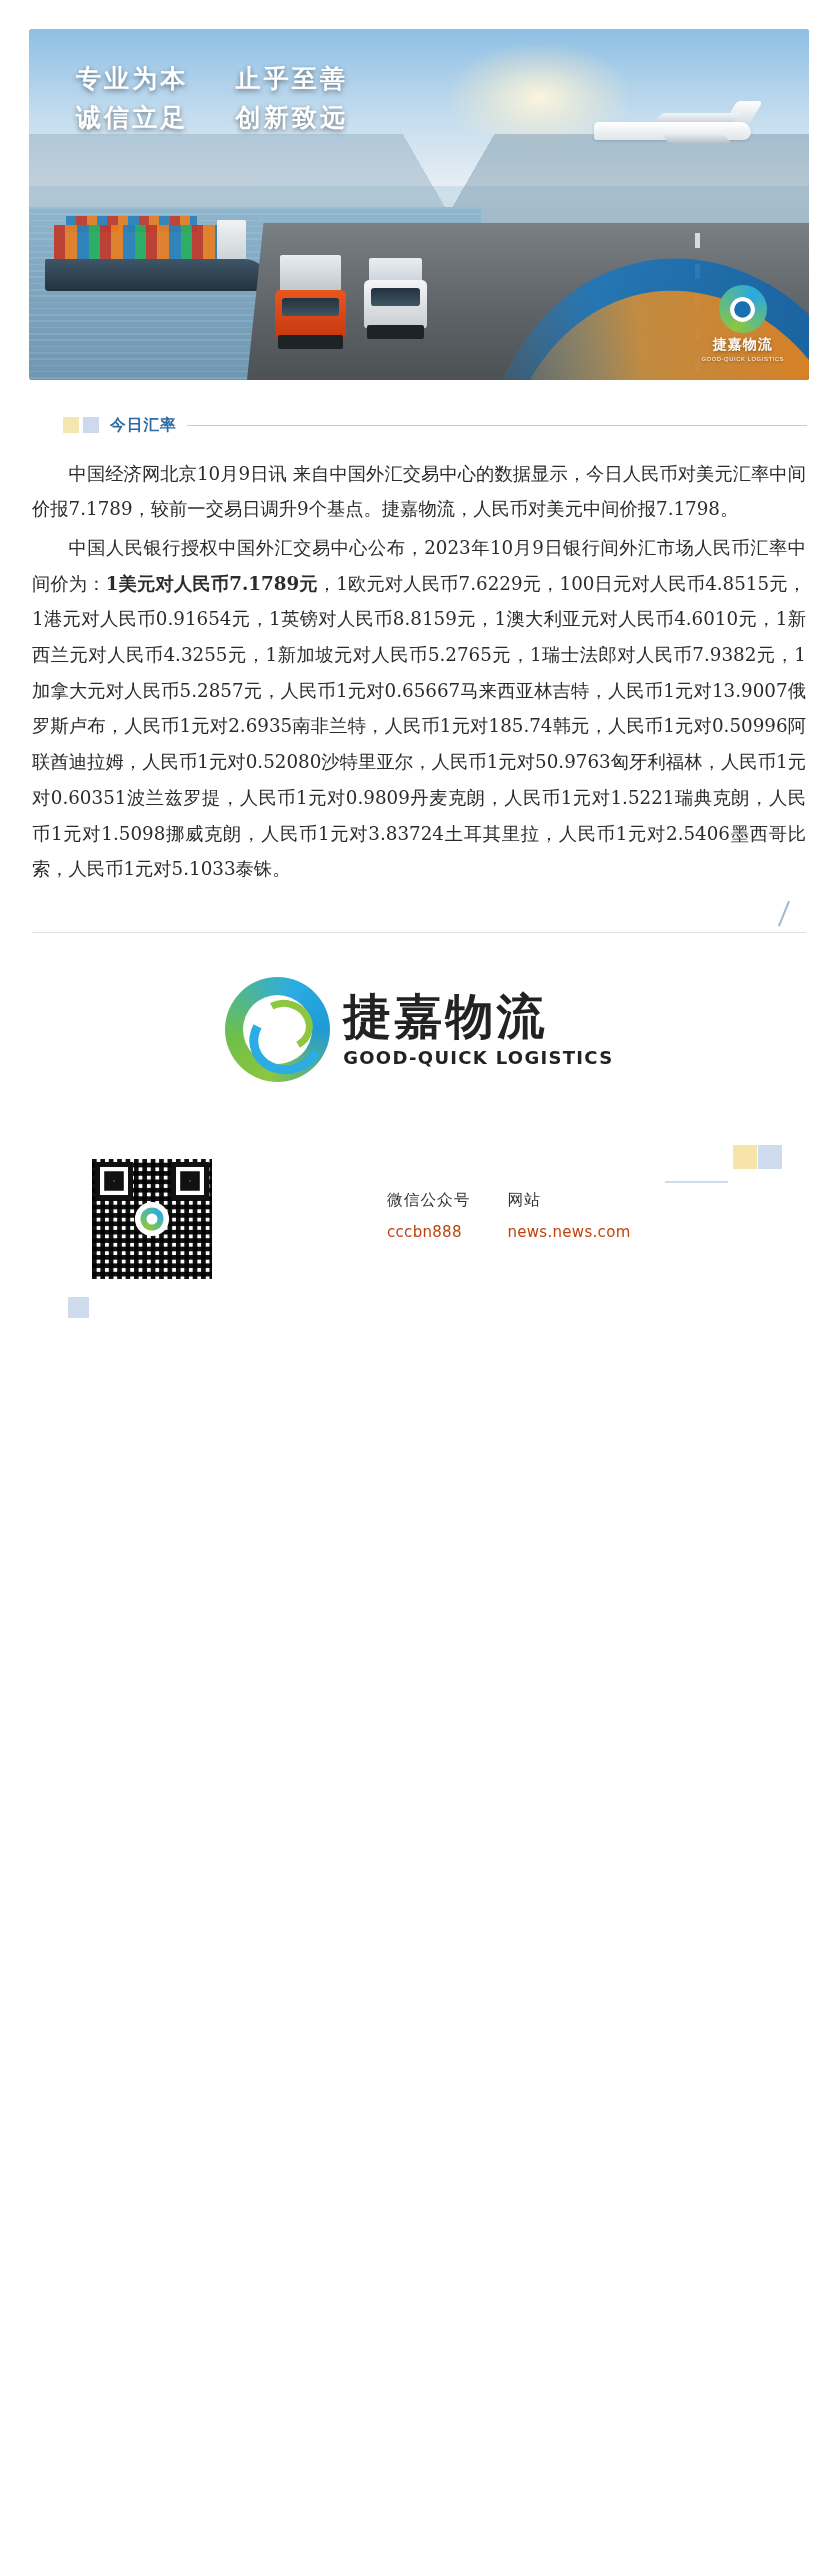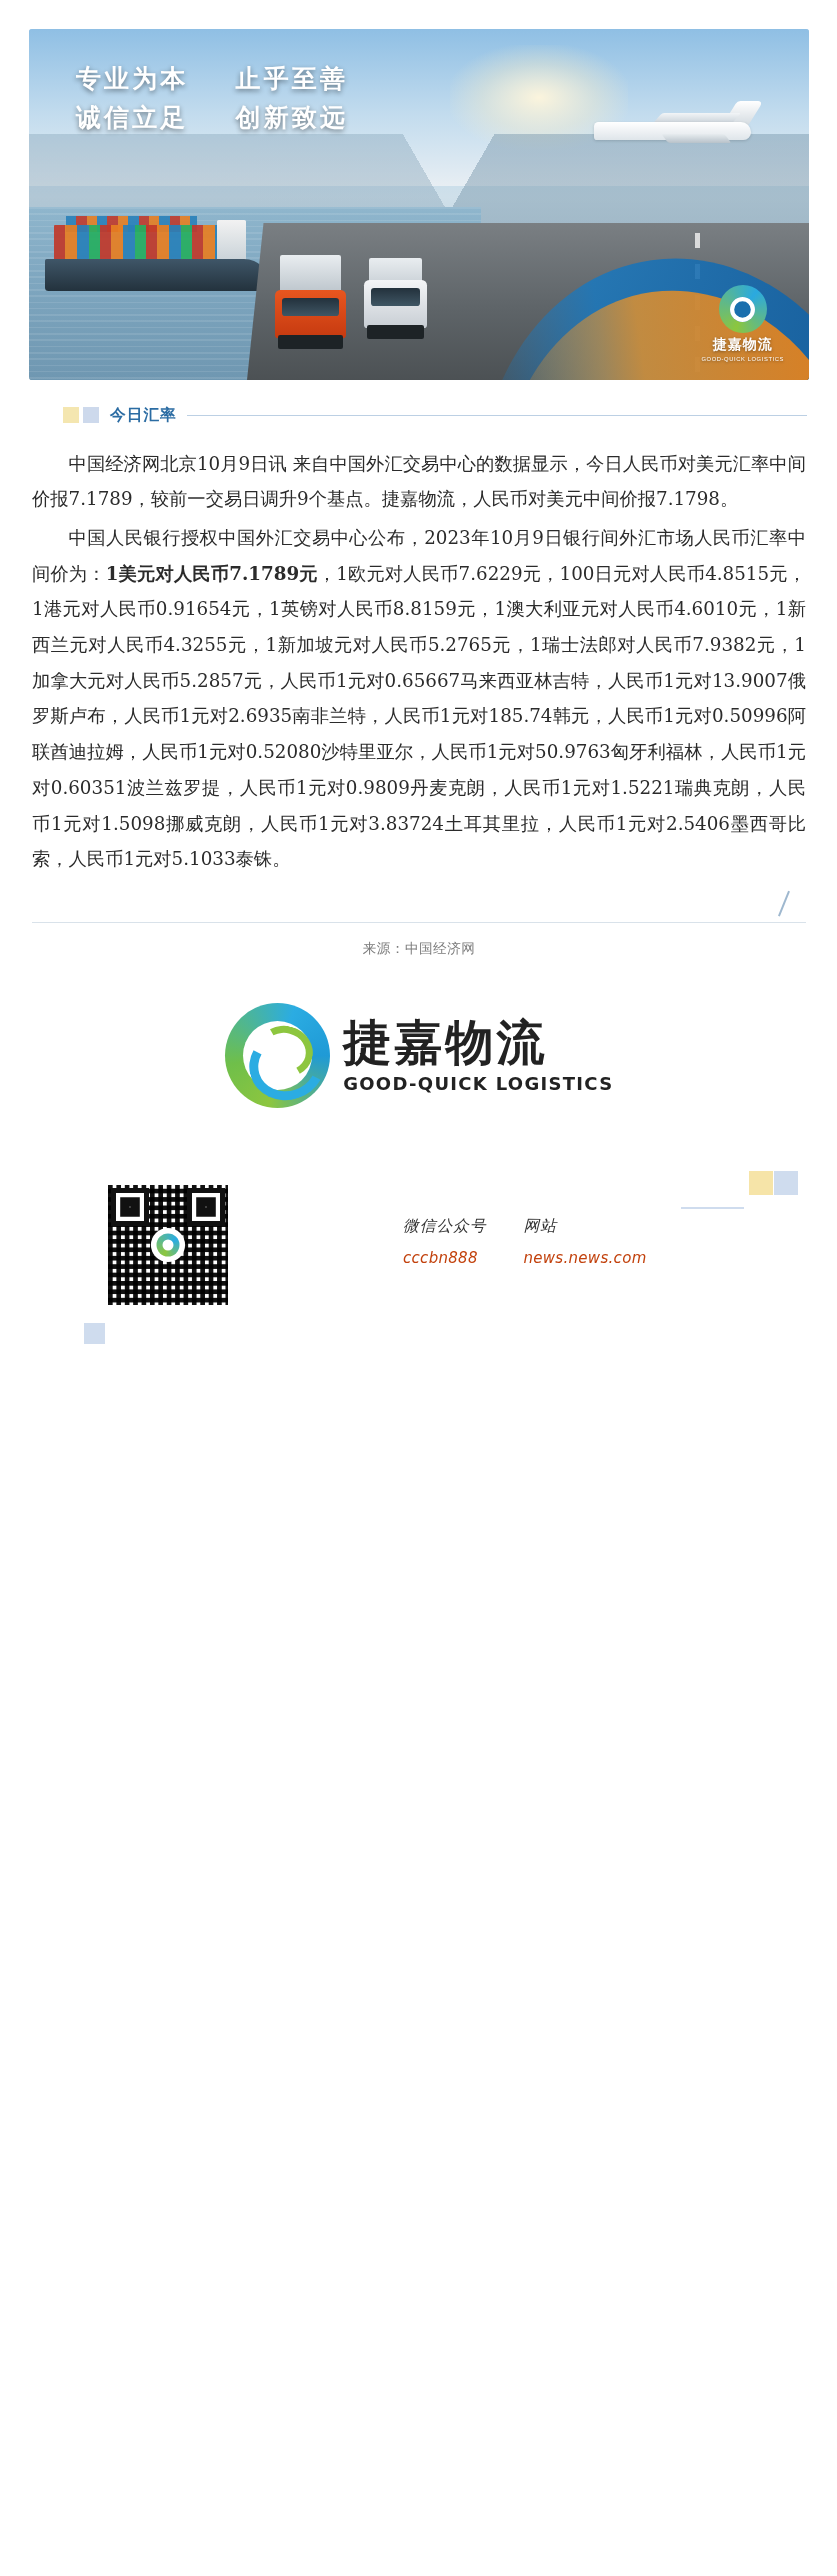--- a/index.html
+++ b/index.html
@@ -231,21 +231,21 @@
     text-shadow: 0 1px 3.1px rgba(0,0,0,.4);
   }
   .hero-logo .en {
     font-size: 5.8px; letter-spacing: 0.6px; margin-top: 1.6px;
     text-shadow: 0 1px 2.6px rgba(0,0,0,.4);
   }
 
   
   .section-head {
     position: relative;
-    margin: 20px 31px 0 31px;
+    margin: 30px 31px 0 31px;
     height: 30px;
     display: flex;
     align-items: center;
     padding-left: 32px;
   }
   .sq {
     width: 15.7px; height: 15.7px;
     display: inline-block;
     margin-right: 4.2px;
   }
@@ -364,23 +364,22 @@
     font-size: 18px;
     font-weight: bold;
     color: #222;
     letter-spacing: 1.3px;
     margin-top: 6.3px;
   }
 
   
   .footer {
     position: relative;
-    margin: 58px 0 0 16px;
+    margin: 58px 0 0 0;
     height: 220px;
-    font-style: italic;
   }
   .qr {
     position: absolute;
     left: 89px; top: 15.7px;
     width: 120px; height: 120px;
     background: #ffffff;
     padding: 3.1px;
   }
   .qr-canvas {
     width: 100%; height: 100%;
@@ -519,21 +518,20 @@
     <p>
       <span>中国人民银行授权中国外汇交易中心公布，2023年10月9日银行间外汇市场人民币汇率中间价为：</span><span class="strong">1美元对人民币7.1789元</span><span>，1欧元对人民币7.6229元，100日元对人民币4.8515元，1港元对人民币0.91654元，1英镑对人民币8.8159元，1澳大利亚元对人民币4.6010元，1新西兰元对人民币4.3255元，1新加坡元对人民币5.2765元，1瑞士法郎对人民币7.9382元，1加拿大元对人民币5.2857元，人民币1元对0.65667马来西亚林吉特，人民币1元对13.9007俄罗斯卢布，人民币1元对2.6935南非兰特，人民币1元对185.74韩元，人民币1元对0.50996阿联酋迪拉姆，人民币1元对0.52080沙特里亚尔，人民币1元对50.9763匈牙利福林，人民币1元对0.60351波兰兹罗提，人民币1元对0.9809丹麦克朗，人民币1元对1.5221瑞典克朗，人民币1元对1.5098挪威克朗，人民币1元对3.83724土耳其里拉，人民币1元对2.5406墨西哥比索，人民币1元对5.1033泰铢。</span>
     </p>
   </div>
 
   <div class="slash-wrap">
     <div class="slash"></div>
   </div>
   <div class="hr-soft"></div>
 
-  <div class="source">来源：中国经济网</div>
 
   <div class="biglogo">
     <div class="mark">
       <div class="inner"></div>
       <div class="swoosh"></div>
       <div class="swoosh2"></div>
     </div>
     <div class="words">
       <div class="cn">捷嘉物流</div>
       <div class="en">GOOD-QUICK LOGISTICS</div>

